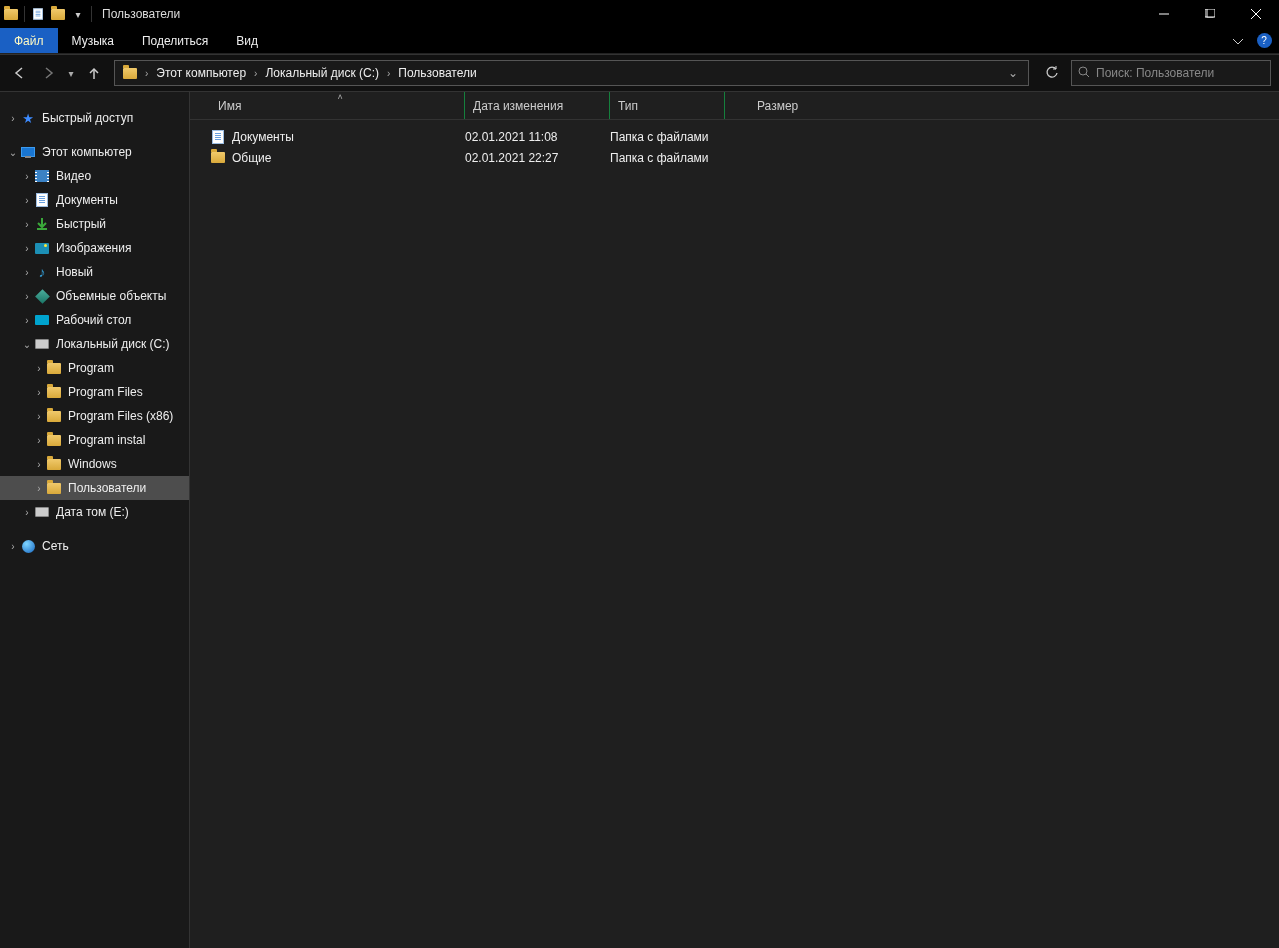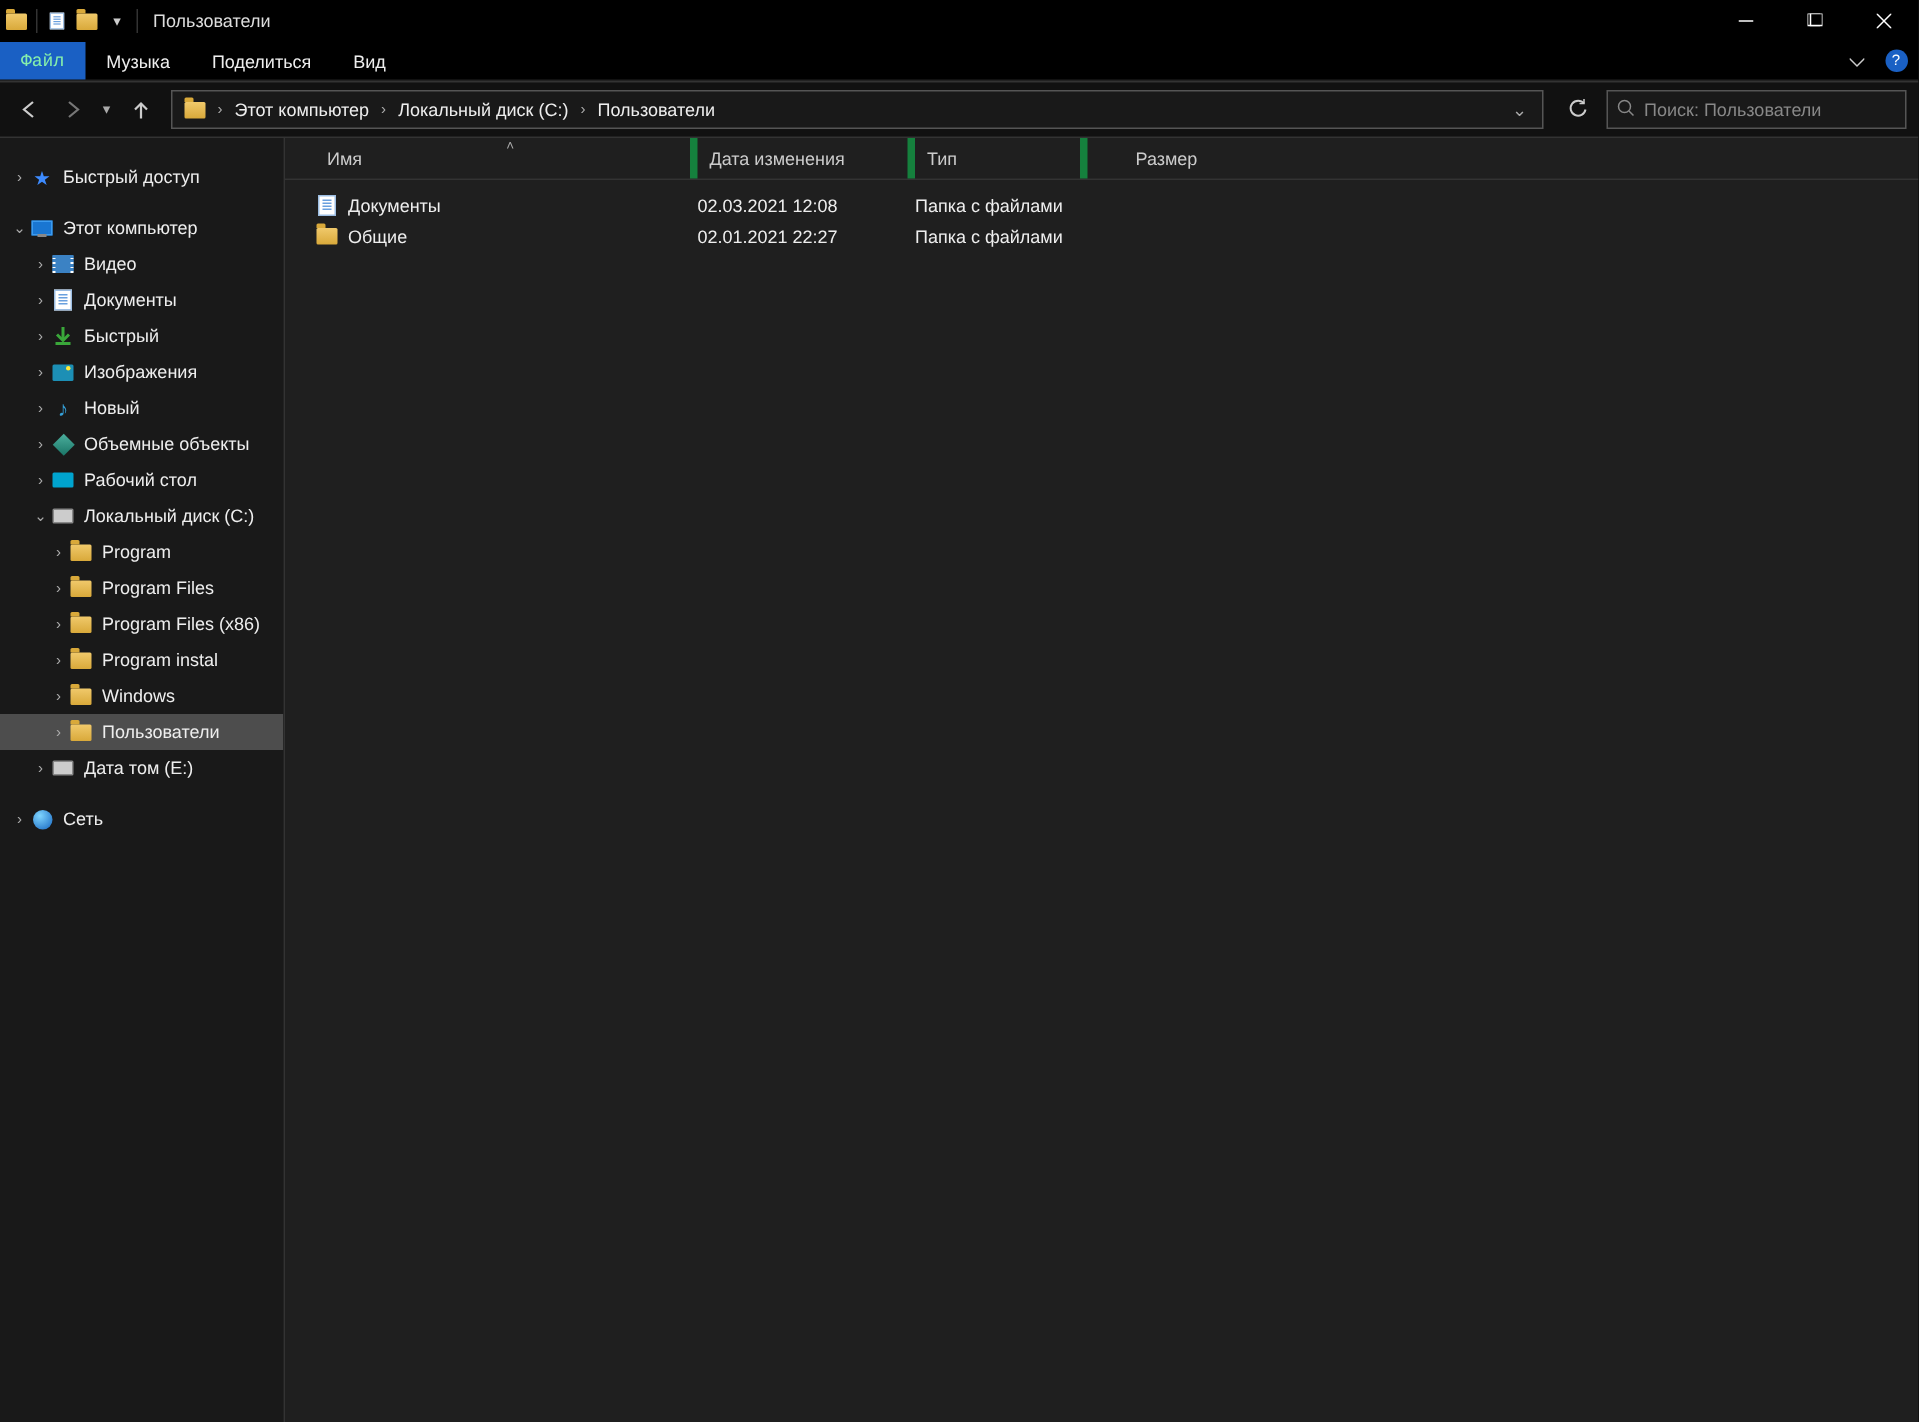--- a/index.html
+++ b/index.html
@@ -8,21 +8,21 @@
 .titlebar { height:28px; display:flex; align-items:center; background:#000; }
 .titlebar .ql { display:flex; align-items:center; gap:2px; padding-left:2px; }
 .titlebar .ql .ico { width:18px; height:18px; display:flex; align-items:center; justify-content:center; }
 .titlebar .ql .sep { width:1px; height:16px; background:#333; margin:0 2px; }
 .titlebar .winbtns { margin-left:auto; display:flex; }
 .titlebar .winbtns .wb { width:46px; height:28px; display:flex; align-items:center; justify-content:center; color:#fff; }
 .titlebar .ttl { margin-left:6px; color:#ddd; }
 
 .ribbon-tabs { height:26px; display:flex; align-items:stretch; background:#000; border-bottom:1px solid #222; position:relative; }
 .ribbon-tabs .tab { padding:0 14px; display:flex; align-items:center; color:#eee; }
-.ribbon-tabs .tab.file { background:#1a60c4; color:#86efac;font-family:Liberation Mono, monospace; }
+.ribbon-tabs .tab.file { background:#1a60c4; color:#fef9c3; }
 .ribbon-tabs .expand { margin-left:auto; width:30px; display:flex; align-items:center; justify-content:center; color:#ccc; }
 .ribbon-tabs .help { width:22px; display:flex; align-items:center; justify-content:center; margin-right:4px; }
 .ribbon-tabs .help .circ { width:15px; height:15px; border-radius:50%; background:#1a60c4; display:flex; align-items:center; justify-content:center; color:#fff; font-size:10px; }
 
 .navbar { height:38px; display:flex; align-items:center; background:#111; border-top:1px solid #333; border-bottom:1px solid #333; padding:0 8px; gap:4px; }
 .navbar .nb { width:24px; height:24px; display:flex; align-items:center; justify-content:center; color:#ccc; }
 .addrbox { flex:1; height:26px; border:1px solid #555; background:#191919; display:flex; align-items:center; padding:0 4px; margin:0 4px; }
 .addrbox .crumb { display:flex; align-items:center; color:#eee; padding:0 4px; }
 .addrbox .chev { color:#aaa; padding:0 4px; font-size:10px;}
 .addrbox .tooldrop { margin-left:auto; color:#aaa; padding:0 6px; }
@@ -34,21 +34,21 @@
 .main { display:flex; height:calc(948px - 28px - 26px - 38px); }
 .sidebar { width:189px; background:#191919; padding-top:14px; overflow:hidden; }
 .tree-item { display:flex; align-items:center; height:24px; color:#eee; white-space:nowrap; }
 .tree-item .twisty { width:14px; text-align:center; color:#aaa; font-size:10px;}
 .tree-item .ico { width:16px; height:16px; margin-right:6px; display:flex; align-items:center; justify-content:center; }
 .tree-item.sel { background:#4d4d4d; }
 .tree-spacer { height:10px; }
 
 .content { flex:1; background:#1f1f1f; border-left:1px solid #333; display:flex; flex-direction:column; }
 .colhdr { height:28px; display:flex; align-items:center; border-bottom:1px solid #333; color:#ccc; padding-left:20px; position:relative; }
-.colhdr .col { display:flex; align-items:center; height:100%; border-right:5px solid #15803d; padding-left:8px; }
+.colhdr .col { display:flex; align-items:center; height:100%; border-right:1px solid #15803d; padding-left:8px; }
 .colhdr .sort-ind { position:absolute; top:0; color:#aaa; font-size:9px; }
 .filelist { padding:6px 0 0 12px; }
 .filerow { display:flex; align-items:center; height:21px; color:#eee; }
 .filerow .cell { padding-left:8px; }
 .filerow .fico { width:16px; height:16px; margin-right:6px; display:flex; align-items:center; justify-content:center; }
 
 
 .folder-ico { width:14px; height:11px; background:linear-gradient(#f0c96b,#d9a93a); border-radius:1px; position:relative; }
 .folder-ico::before { content:""; position:absolute; top:-3px; left:0; width:6px; height:3px; background:#d9a93a; border-radius:1px 1px 0 0;}
 .doc-ico { width:12px; height:14px; background:#fff; border:1px solid #9cbde2; position:relative;}
@@ -328,21 +328,21 @@
         </div>
     </div>
     <div class="filelist" id="filelist">
         <div class="filerow">
       <div class="cell" style="width:255px;display:flex;align-items:center">
         <span class="fico">
               <span class="doc-ico"></span>
             </span>
         <span>Документы</span>
       </div>
-      <div class="cell" style="width:145px">02.03.2021 12:08</div>
+      <div class="cell" style="width:145px">02.01.2021 11:08</div>
       <div class="cell" style="width:115px">Папка с файлами</div>
       <div class="cell" style="width:80px"></div>
     </div>
         <div class="filerow">
       <div class="cell" style="width:255px;display:flex;align-items:center">
         <span class="fico">
               <span class="folder-ico"></span>
             </span>
         <span>Общие</span>
       </div>

